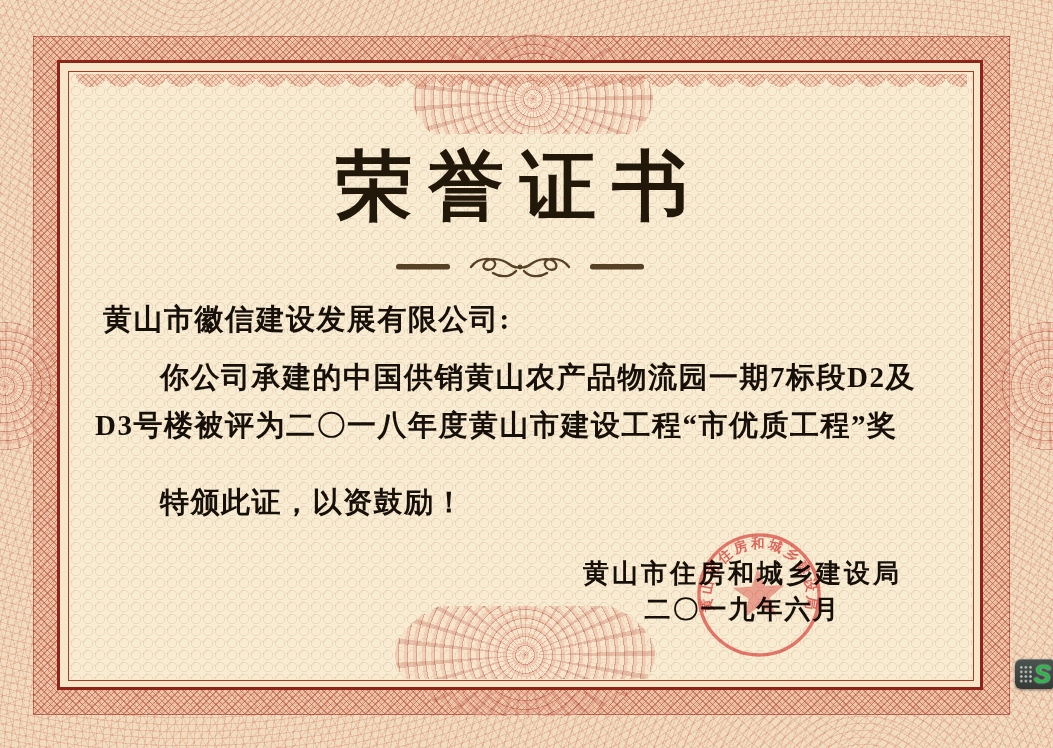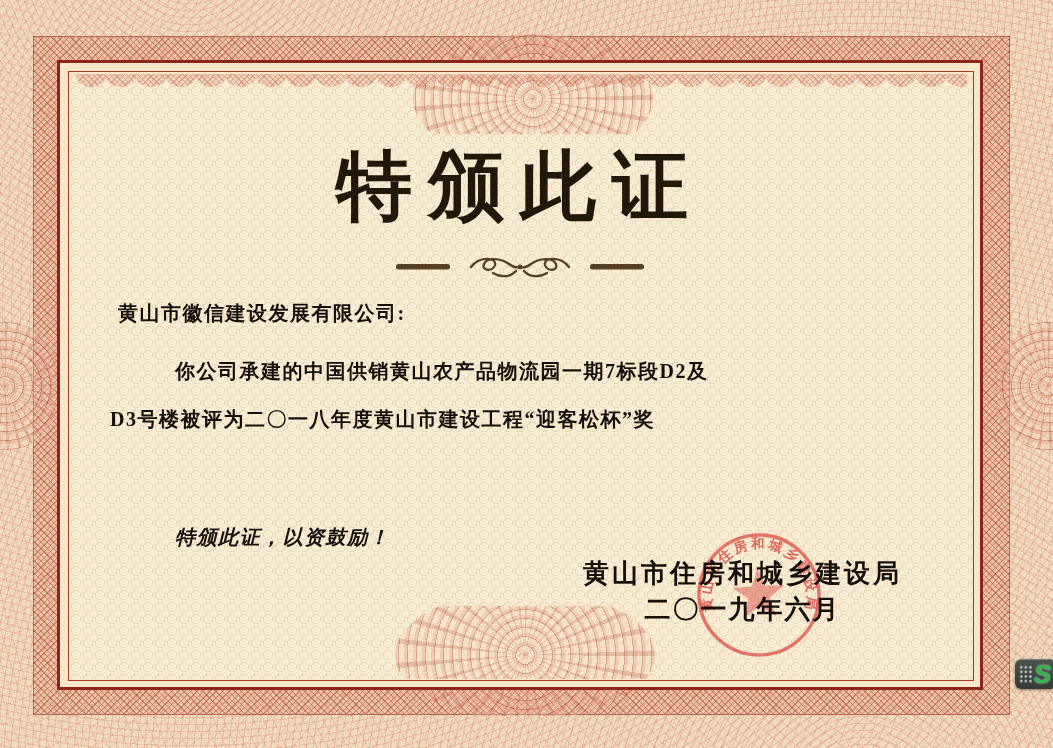--- a/index.html
+++ b/index.html
@@ -66,26 +66,26 @@
   .title{
     left:57px; right:70px; top:136px; text-align:center;
     font-size:76px; font-weight:900; letter-spacing:16px; color:#221809;
   }
   .subtitle{
     left:57px; right:70px; top:233px; text-align:center;
     font-family:"Liberation Sans","DejaVu Sans",sans-serif;
     font-size:19px; font-weight:bold; letter-spacing:2.5px; color:#43351f;
   }
   .divider{left:57px; right:70px; top:252px; text-align:center;}
-  .bodyline{ color:#17100a; font-size:20px; font-weight:600; letter-spacing:1.5px; white-space:nowrap;margin-left:15px;}
+  .bodyline{ color:#17100a; font-size:29px; font-weight:600; letter-spacing:1.5px; white-space:nowrap;}
   .l1{left:103px; top:300px;}
   .l2{left:160px; top:358px;}
   .l3{left:95px;  top:406px;}
   .l4{left:95px;  top:454px;}
-  .l5{left:160px; top:524px;font-style:italic;}
+  .l5{left:160px; top:483px;}
   .sign{ left:570px; top:556px; width:345px; text-align:center; color:#17100a;}
   .issuer{ font-size:26px; font-weight:600; letter-spacing:3px; }
   .date{ font-size:26px; font-weight:600; letter-spacing:2px; margin-top:1px; }
   .seal{ left:692px; top:530px; width:134px; height:134px; mix-blend-mode:multiply; opacity:.9; }
   
   .shot{
     left:1015px; top:659px; width:38px; height:30px;
     background:linear-gradient(180deg,#4c5450,#343b37);
     border-radius:6px 2px 2px 6px;
     box-shadow:inset 0 1px 0 rgba(255,255,255,.25), 0 1px 3px rgba(0,0,0,.45);
@@ -128,39 +128,39 @@
   <div class="abs frame-thin"></div>
 
   <div class="clip ros-f-top">
     <div class="ros" style="left:0;top:-42px;width:240px;height:130px;"></div>
   </div>
   <div class="clip ros-f-bot">
     <div class="ros" style="left:0;top:-16px;width:260px;height:130px;"></div>
   </div>
   <div class="abs frieze"></div>
 
-  <div class="abs title">特颁此证</div>
+  <div class="abs title">荣誉证书</div>
 
   <div class="abs divider">
     <svg width="300" height="30" viewBox="0 0 300 30">
       <rect x="26" y="12" width="54" height="5.5" rx="2.5" fill="#564026"></rect>
       <rect x="220" y="12" width="54" height="5.5" rx="2.5" fill="#564026"></rect>
       <g stroke="#564026" fill="none" stroke-width="2.3" stroke-linecap="round">
         <path d="M101,15 C109,4 127,5 125,13 C123,20 111,19 114,12 C117,5 131,6 139,12 C144,16 147,16 150,15"></path>
         <path d="M199,15 C191,4 173,5 175,13 C177,20 189,19 186,12 C183,5 169,6 161,12 C156,16 153,16 150,15"></path>
         <path d="M123,21 C131,26 141,25 146,19"></path>
         <path d="M177,21 C169,26 159,25 154,19"></path>
       </g>
       <circle cx="150" cy="15" r="2.4" fill="#564026"></circle>
     </svg>
   </div>
 
   <div class="abs bodyline l1">黄山市徽信建设发展有限公司:</div>
   <div class="abs bodyline l2">你公司承建的中国供销黄山农产品物流园一期7标段D2及</div>
-  <div class="abs bodyline l3">D3号楼被评为二〇一八年度黄山市建设工程“迎客松杯”奖</div>
+  <div class="abs bodyline l3">D3号楼被评为二〇一八年度黄山市建设工程“市优质工程”奖</div>
   <div class="abs bodyline l5">特颁此证，以资鼓励！</div>
 
   <div class="abs sign">
     <div class="issuer">黄山市住房和城乡建设局</div>
     <div class="date">二〇一九年六月</div>
   </div>
 
   <div class="abs seal">
     <svg width="134" height="134" viewBox="0 0 134 134">
       <g transform="rotate(-3 67 65)">

